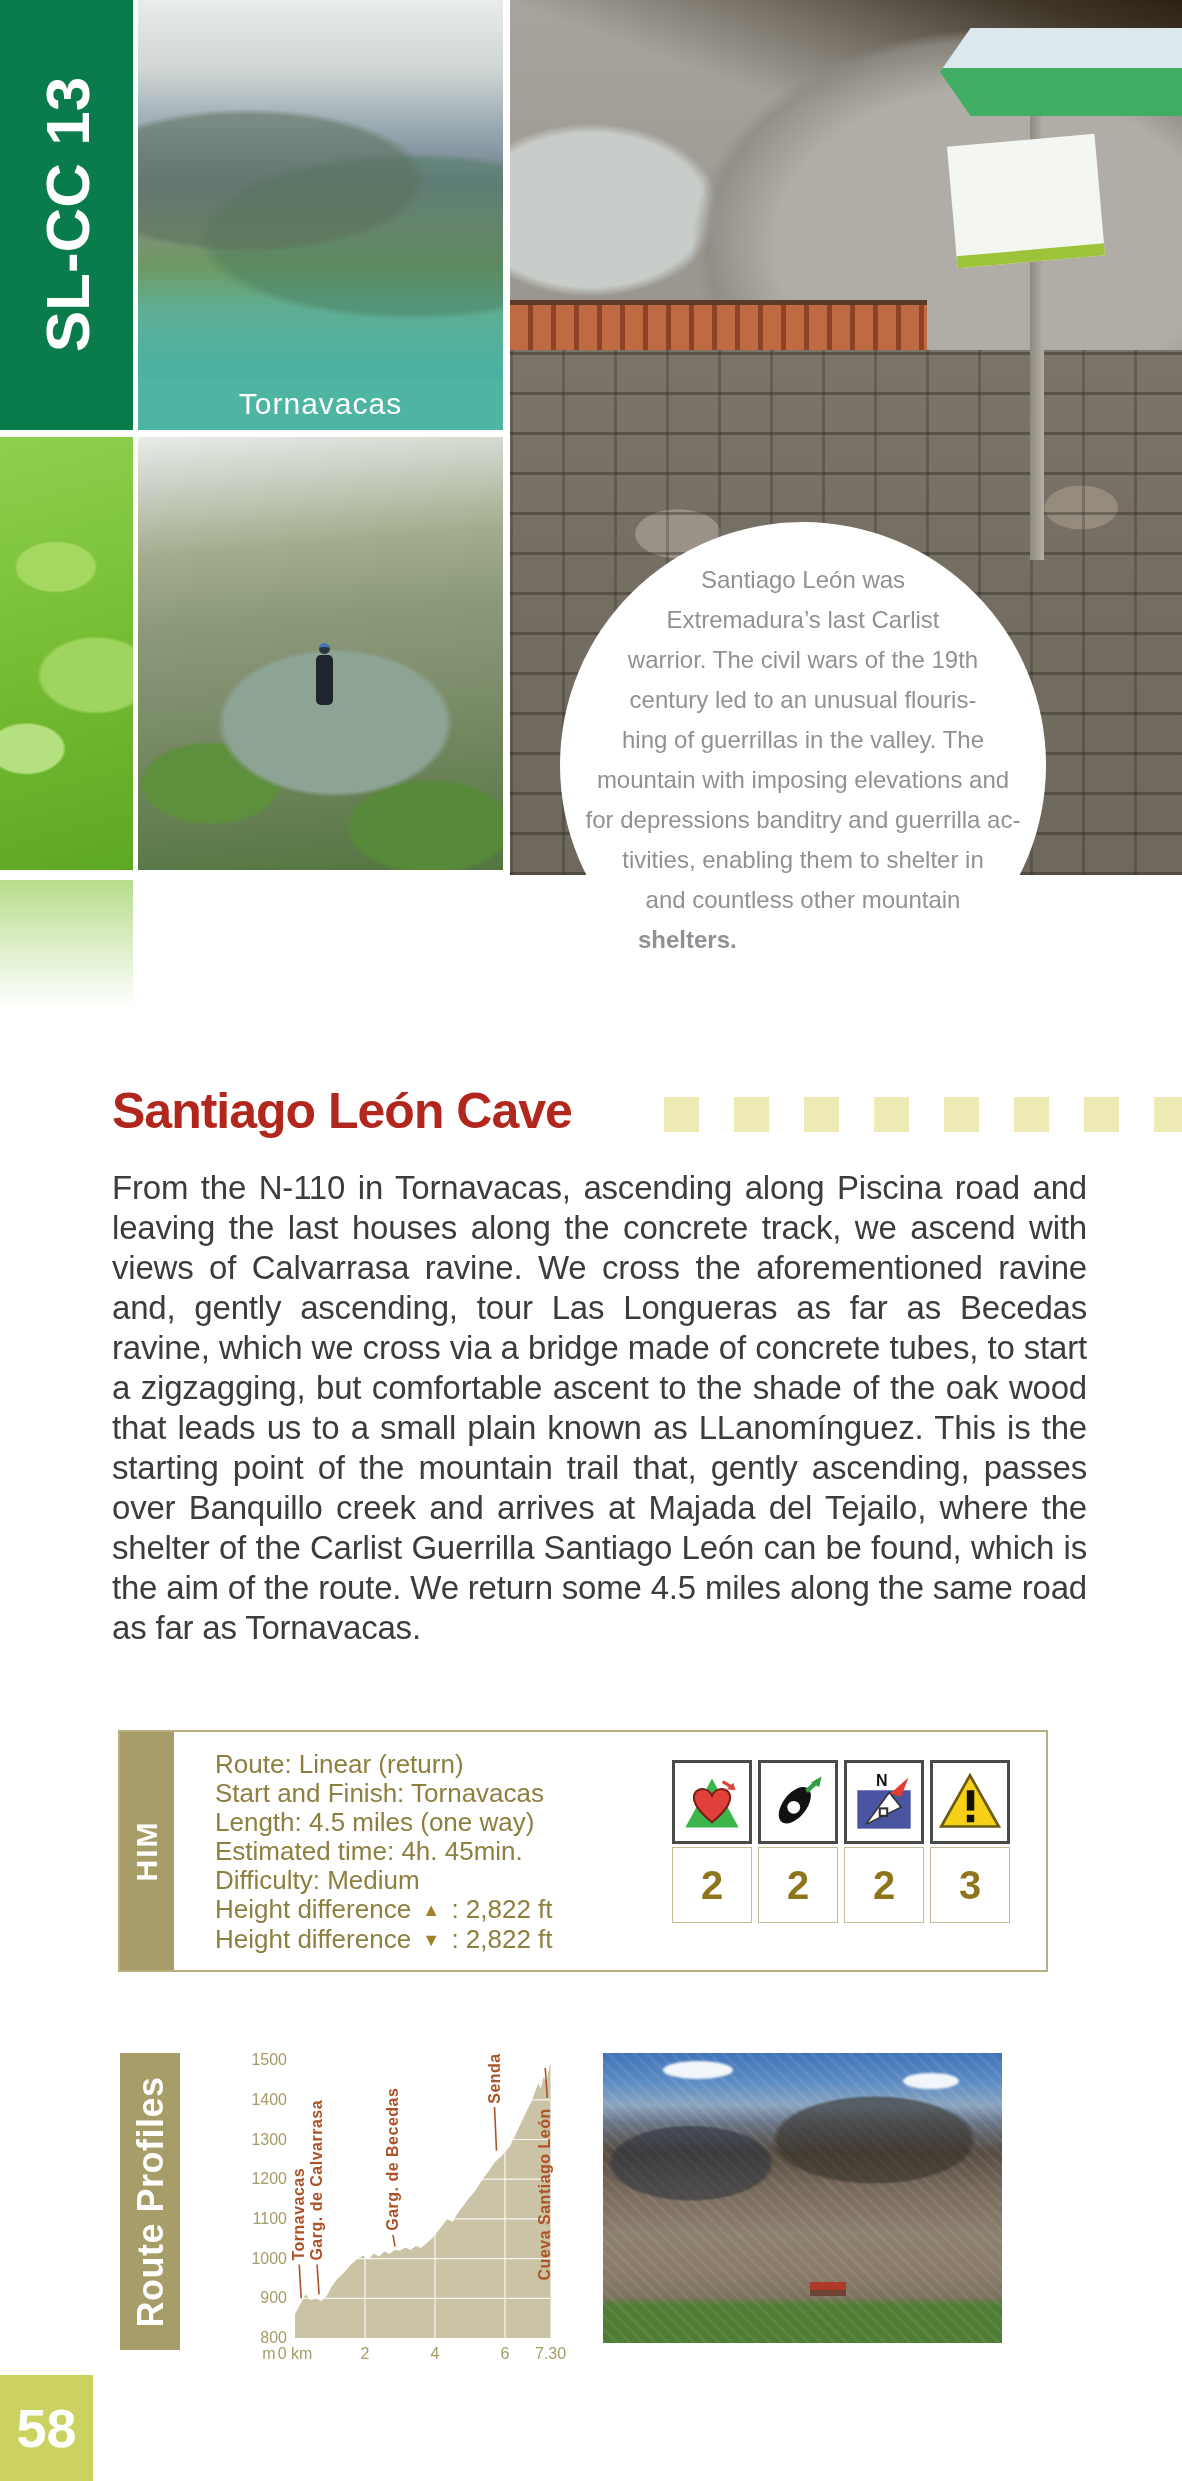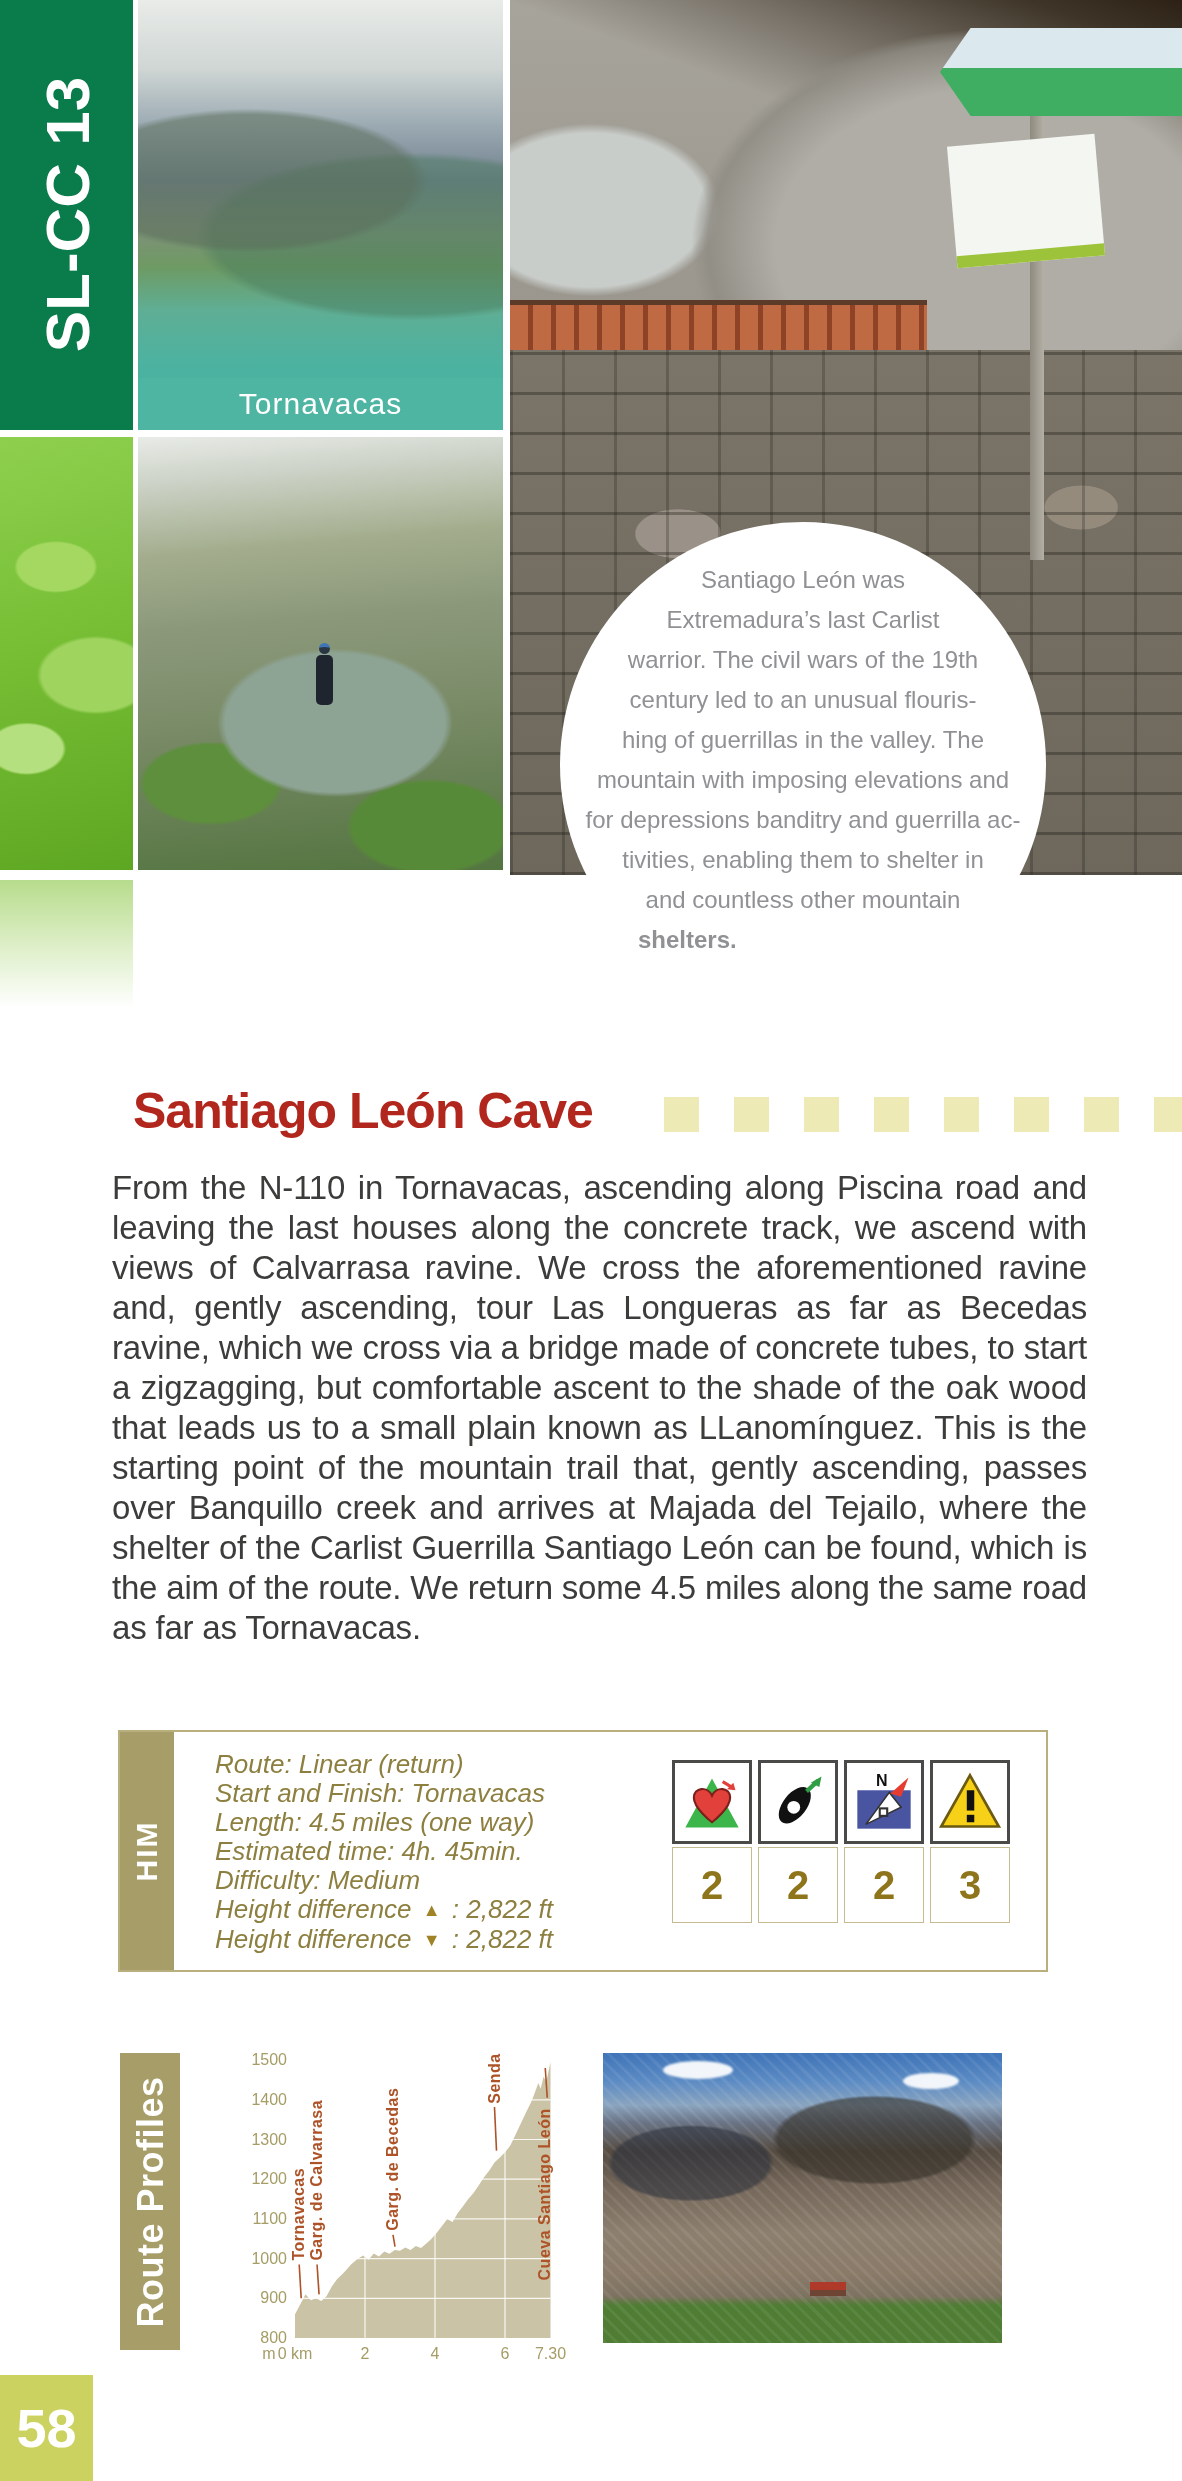--- a/index.html
+++ b/index.html
@@ -76,35 +76,35 @@
 
   
   .story-circle{position:absolute;left:560px;top:522px;width:486px;height:486px;border-radius:50%;background:#fff;}
   .story-text{position:absolute;left:568px;top:560px;width:470px;color:#8f9194;
     font-size:24px;line-height:40px;}
   .story-text .line{text-align:center;white-space:nowrap;}
   .story-text .line:last-child{text-align:left;padding-left:70px;font-weight:bold;}
 
   
   .title-row h1{position:absolute;left:112px;top:1082px;font-size:50px;letter-spacing:-1px;
-    color:var(--title-red);font-weight:bold;margin-left:21px;}
+    color:var(--title-red);font-weight:bold;}
   .squares{position:absolute;left:664px;top:1097px;display:flex;gap:35px;}
   .squares .sq{width:35px;height:35px;background:var(--square-yellow);flex:0 0 auto;}
   .body-text{position:absolute;left:112px;top:1168px;width:975px;font-size:33px;line-height:40px;
     color:#3c3c3a;text-align:justify;letter-spacing:-0.2px;}
 
   
   .info-box{position:absolute;left:118px;top:1730px;width:930px;height:242px;
     border:2px solid var(--box-border);background:#fff;}
   .him-bar{position:absolute;left:0;top:0;width:54px;height:238px;background:var(--olive);}
   .him-bar .vtext{position:absolute;width:238px;height:54px;left:-92px;top:92px;transform:rotate(-90deg);
     display:flex;align-items:center;justify-content:center;}
   .him-bar .vtext span{color:#fff;font-size:30px;font-weight:bold;letter-spacing:2px;}
   .info-rows{position:absolute;left:95px;top:18px;}
-  .info-rows .info-row{font-size:26px;line-height:29px;color:var(--info-text);font-style:italic;}
+  .info-rows .info-row{font-size:26px;line-height:29px;color:var(--info-text);}
   .info-rows .tri{font-size:18px;vertical-align:2px;color:#a08326;padding:0 4px;}
   .ratings{position:absolute;left:552px;top:28px;}
   .ratings .row{display:flex;gap:6px;}
   .icon-cell{width:80px;height:84px;border:3px solid #4a4a48;background:#fff;
     display:flex;align-items:center;justify-content:center;}
   .icon-cell svg{width:64px;height:64px;}
   .num-cell{width:80px;height:76px;border:1px solid #c6bb90;margin-top:3px;
     display:flex;align-items:center;justify-content:center;
     font-size:40px;font-weight:bold;color:var(--rating-num);}
 

